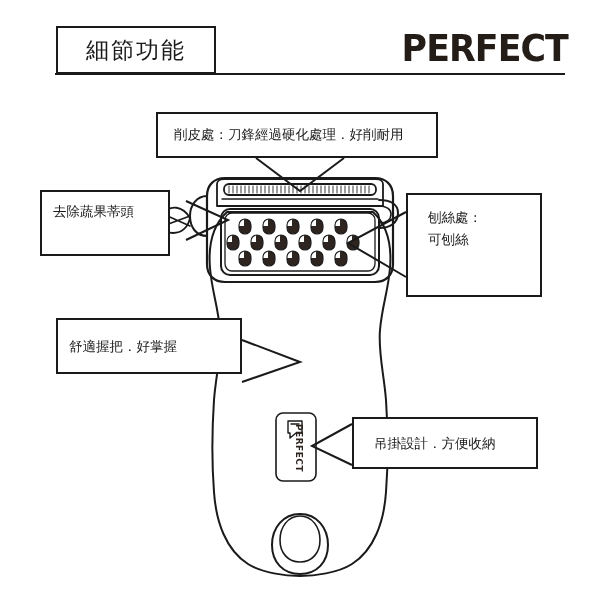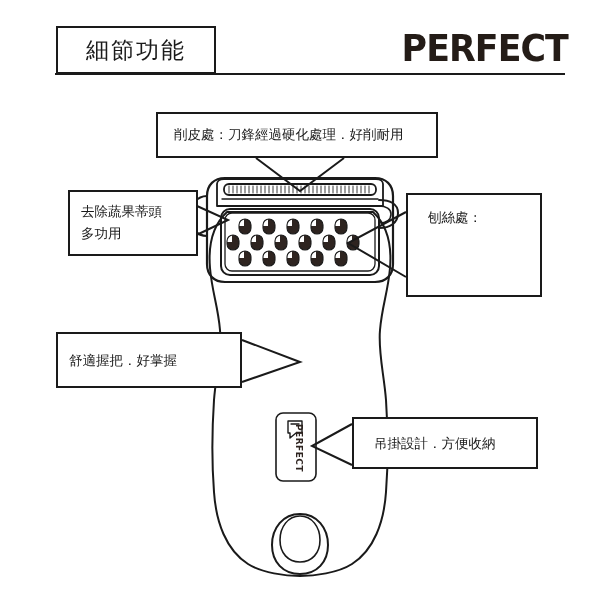--- a/index.html
+++ b/index.html
@@ -94,27 +94,27 @@
     font-size: 13.5px;
     line-height: 22px;
     color: #1a1a1a;
     white-space: nowrap;
   }
   .callout .ctext div { white-space: nowrap; }
 
   #callout-blade       { left: 156px; top: 112px;  width: 282px; height: 46px; }
   #callout-blade .ctext{ left: 18px;  top: 11px; }
 
-  #callout-stem        { left: 68px;  top: 190px;  width: 130px; height: 66px; }
+  #callout-stem        { left: 40px;  top: 190px;  width: 130px; height: 66px; }
   #callout-stem .ctext { left: 13px;  top: 10px; }
 
   #callout-shred       { left: 406px; top: 193px;  width: 136px; height: 104px; }
   #callout-shred .ctext{ left: 22px;  top: 13px; }
 
-  #callout-grip        { left: 56px;  top: 332px;  width: 186px; height: 60px; }
+  #callout-grip        { left: 56px;  top: 318px;  width: 186px; height: 60px; }
   #callout-grip .ctext { left: 13px;  top: 17px; }
 
   #callout-hang        { left: 352px; top: 417px;  width: 176px; height: 52px; }
   #callout-hang .ctext { left: 22px;  top: 15px; }
 
   
   #illustration {
     position: absolute;
     left: 0;
     top: 0;
@@ -353,30 +353,30 @@
       <div>削皮處：刀鋒經過硬化處理．好削耐用</div>
     </div>
   </div>
 
   <div class="callout" id="callout-stem">
     <svg width="130" height="66" viewBox="0 0 130 66" xmlns="http://www.w3.org/2000/svg">
       <path d="M 1 1 L 129 1 L 129 11 L 129 50 L 129 65 L 1 65 Z" fill="#ffffff" stroke="#1a1a1a" stroke-width="2"></path>
     </svg>
     <div class="ctext">
       <div>去除蔬果蒂頭</div>
-      <div>多功用</div>
     </div>
   </div>
 
   <div class="callout" id="callout-shred">
     <svg width="136" height="104" viewBox="0 0 136 104" xmlns="http://www.w3.org/2000/svg">
       <path d="M 1 1 L 135 1 L 135 103 L 1 103 L 1 84 L 1 19 Z" fill="#ffffff" stroke="#1a1a1a" stroke-width="2"></path>
     </svg>
     <div class="ctext">
       <div>刨絲處：</div>
+      <div>可刨絲</div>
     </div>
   </div>
 
   <div class="callout" id="callout-grip">
     <svg width="186" height="56" viewBox="0 0 186 56" xmlns="http://www.w3.org/2000/svg">
       <path d="M 1 1 L 185 1 L 185 8 L 185 50 L 185 55 L 1 55 Z" fill="#ffffff" stroke="#1a1a1a" stroke-width="2"></path>
     </svg>
     <div class="ctext">
       <div>舒適握把．好掌握</div>
     </div>

